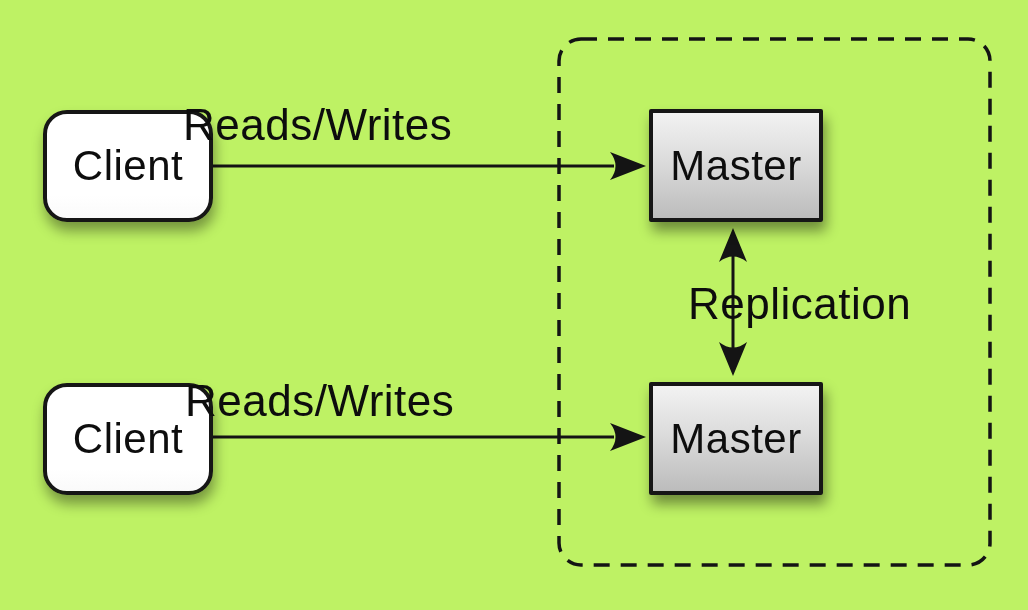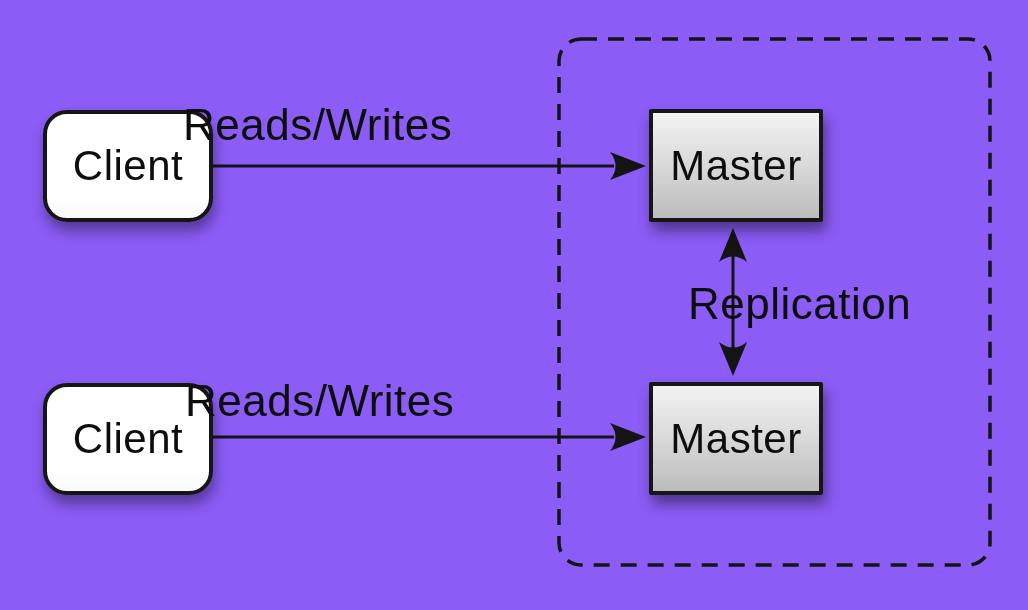--- a/index.html
+++ b/index.html
@@ -5,21 +5,21 @@
   html, body {
     margin: 0;
     padding: 0;
     background: #ffffff;
     font-family: "Liberation Sans", sans-serif;
   }
   .stage {
     position: relative;
     width: 1028px;
     height: 610px;
-    background: #8b5cf6;
+    background: #bef264;
     overflow: hidden;
   }
   .connectors {
     position: absolute;
     left: 0;
     top: 0;
     width: 1028px;
     height: 610px;
   }
   .node {

